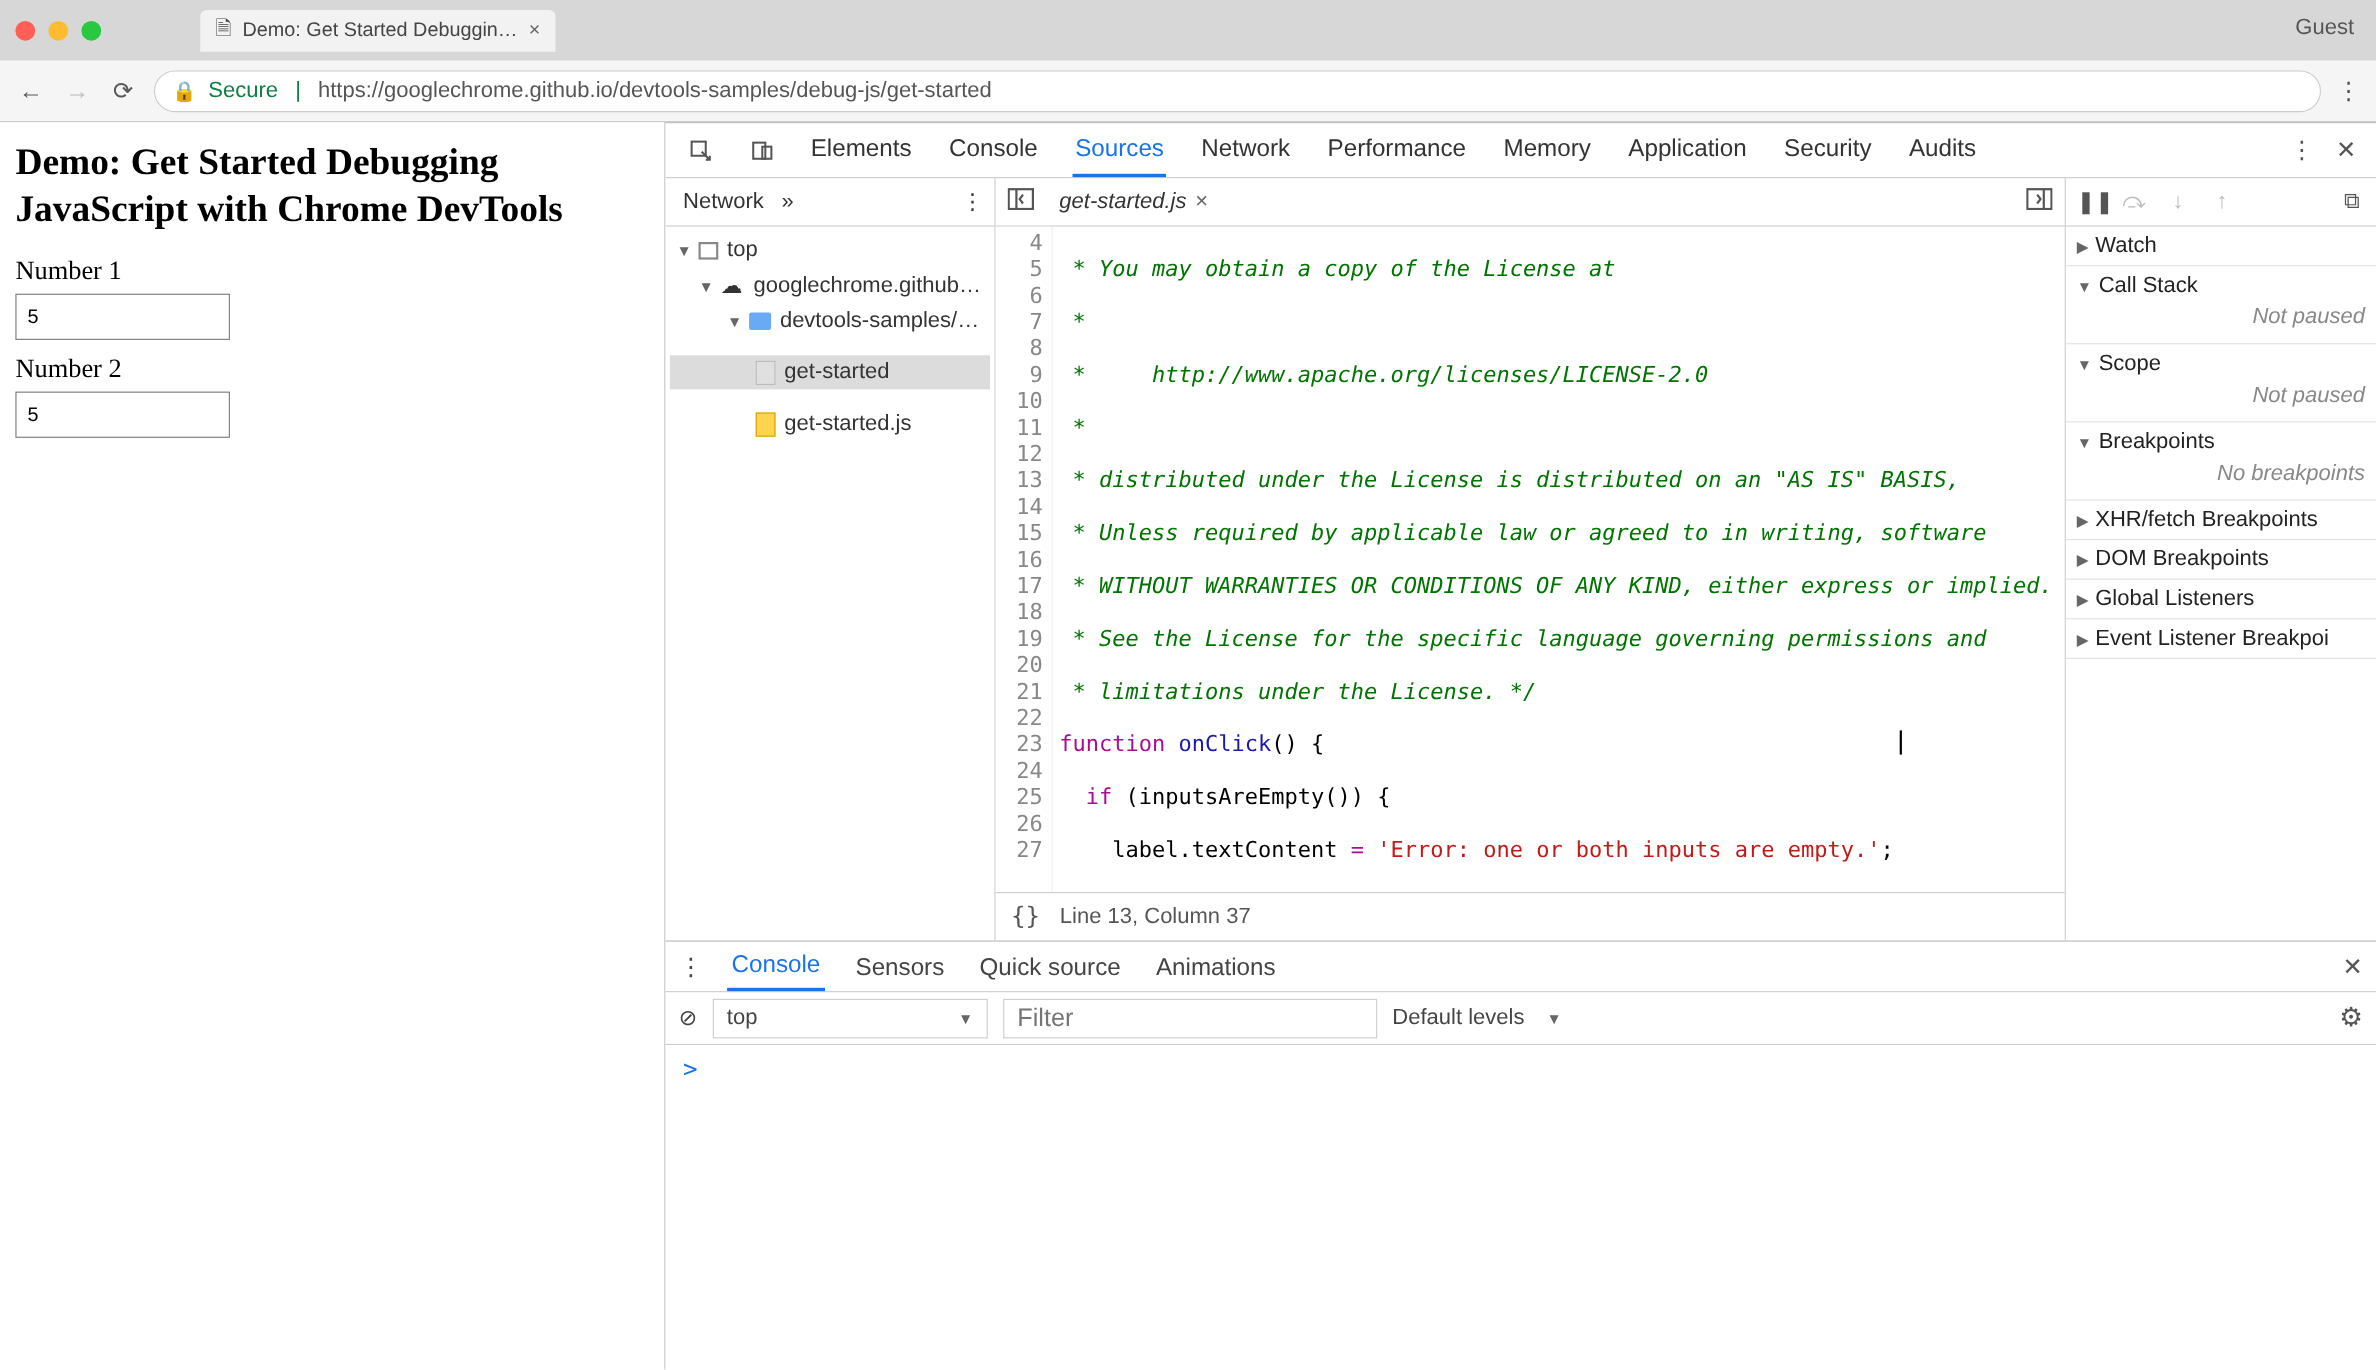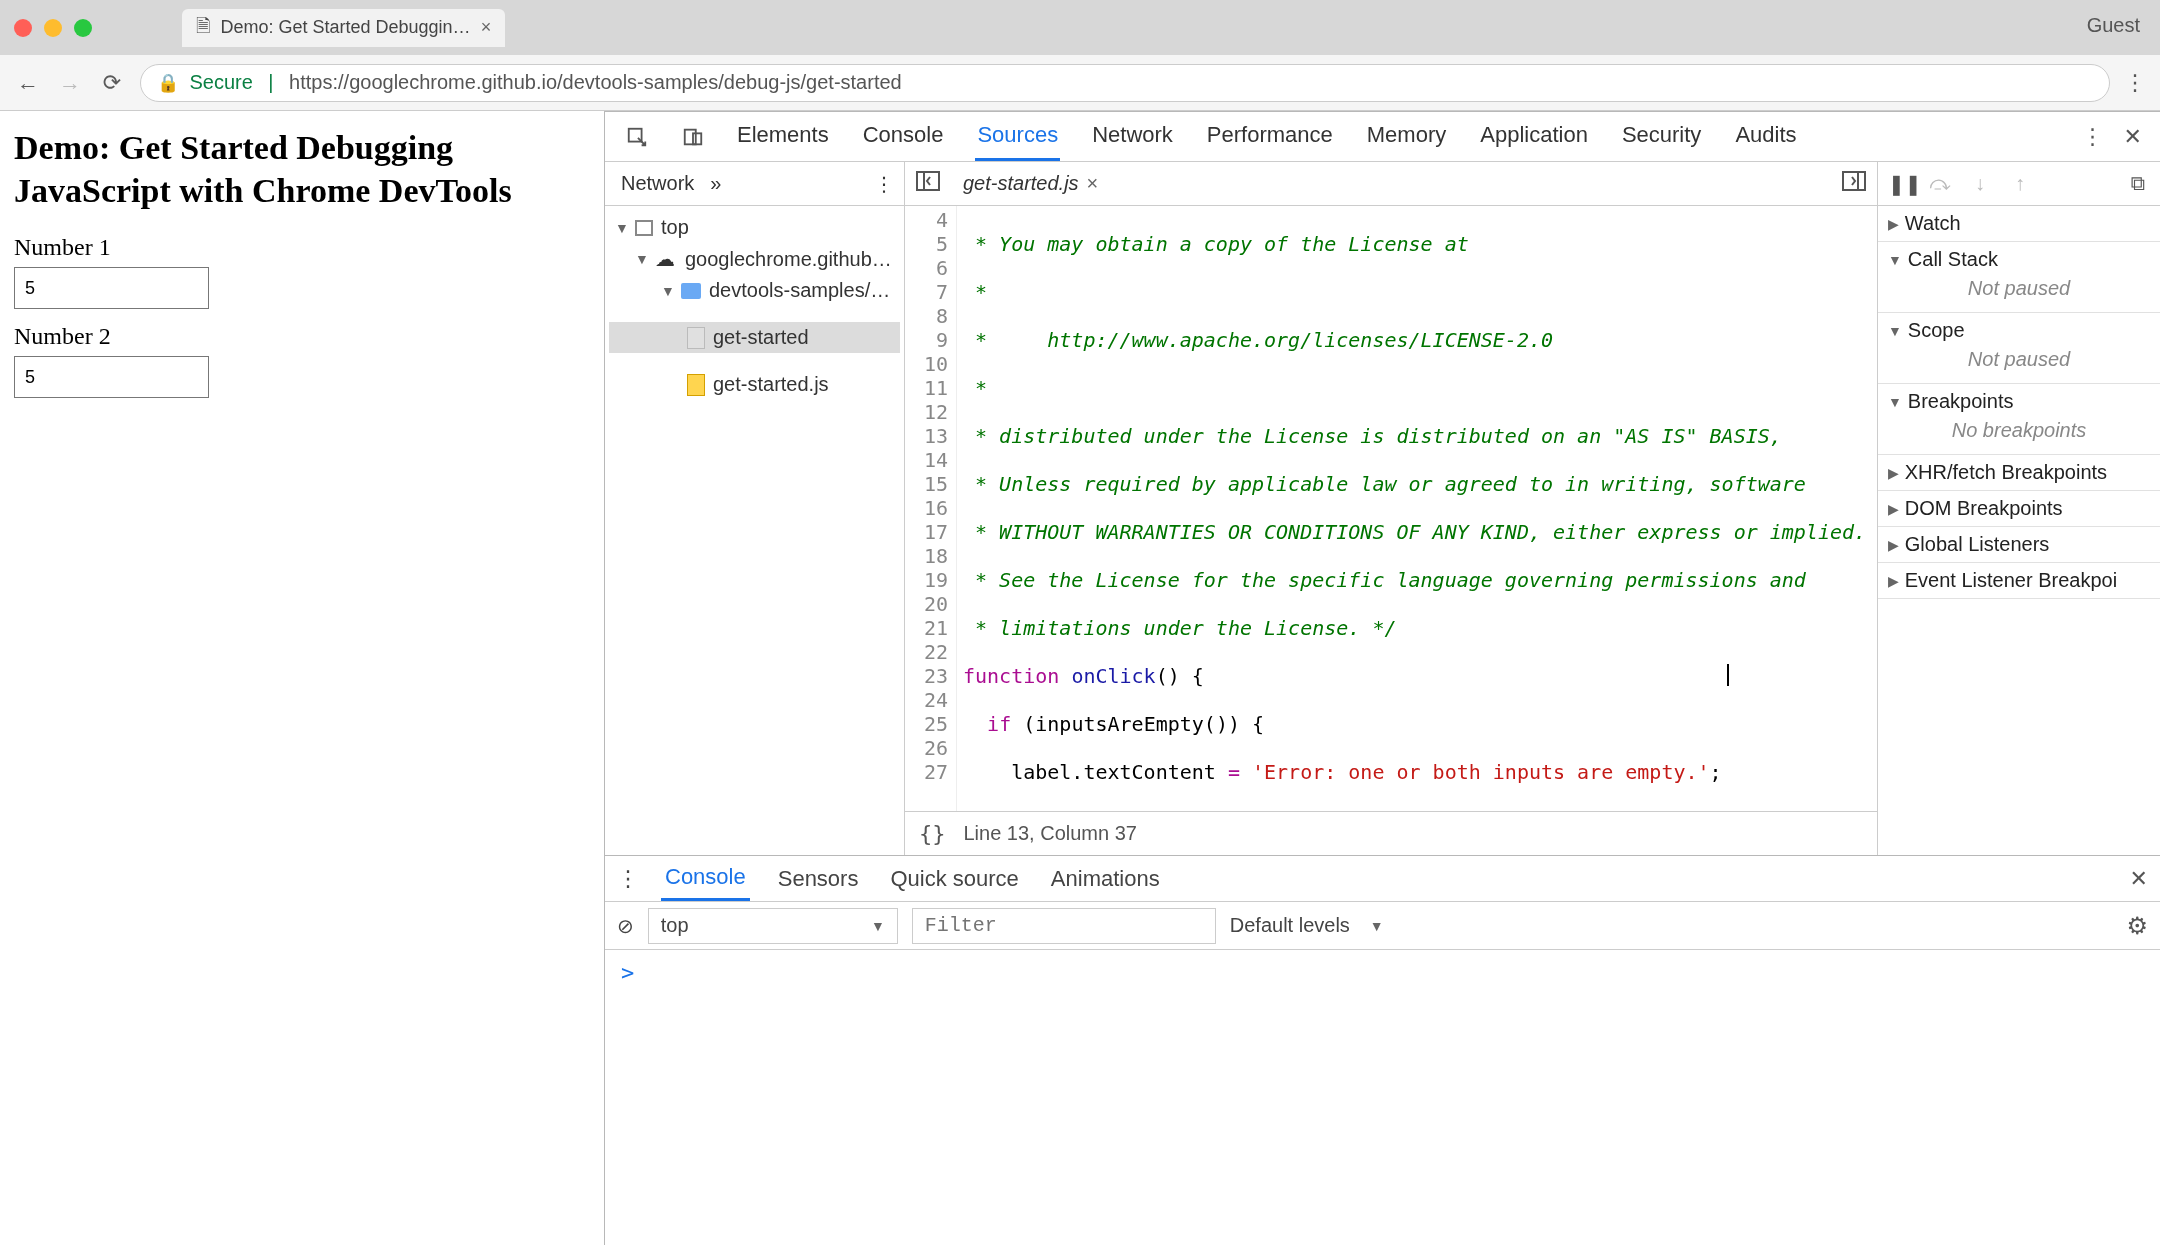--- a/index.html
+++ b/index.html
@@ -87,33 +87,33 @@
 .ed-status { height: 44px; border-top: 1px solid #ccc; display: flex; align-items: center; padding: 0 14px; gap: 18px; color: #555; font-size: 20px; }
 .curly { font-family: monospace; font-size: 22px; }
 
 
 .dbg { width: 282px; display: flex; flex-direction: column; font-size: 20px; }
 .dbg-ctrls { height: 44px; border-bottom: 1px solid #ccc; display: flex; align-items: center; gap: 16px; padding: 0 10px; color: #555; }
 .dbg-ctrls .di { width: 24px; text-align: center; }
 .dbg-ctrls .di.dis { color: #bbb; }
 .dbg-sec { border-bottom: 1px solid #e1e1e1; padding: 6px 10px; }
 .dbg-sec .hd { display: flex; align-items: center; gap: 6px; color: #222; }
-.dbg-sec .stat { color: #888; font-style: italic; text-align: center; padding: 6px 0; }
+.dbg-sec .stat { color: #888; font-style: italic; text-align: right; padding: 6px 0; }
 
 
 .drawer { border-top: 1px solid #b8b8b8; display: flex; flex-direction: column; }
 .drawer-tabs { height: 46px; display: flex; align-items: center; padding: 0 12px; gap: 24px; border-bottom: 1px solid #ccc; font-size: 22px; color: #444; }
 .drawer-tabs .dots { width: 20px; text-align: center; }
 .drawer-tabs .dtab { padding: 8px 4px; }
 .drawer-tabs .dtab.on { border-bottom: 3px solid #1a73e8; color: #1a73e8; }
 .drawer-tabs .sp { flex: 1; }
 .drawer-tabs .xx { font-size: 22px; color: #555; }
 .drawer-filter { height: 48px; display: flex; align-items: center; padding: 0 12px; gap: 14px; border-bottom: 1px solid #ccc; font-size: 20px; color: #444; }
 .ctx-select { width: 250px; height: 36px; border: 1px solid #ccc; background: #fff; display: flex; align-items: center; justify-content: space-between; padding: 0 12px; }
-.flt-input { width: 304px; height: 36px; border: 1px solid #ccc; padding: 0 12px; font-size: 20px; font-family: Liberation Mono, monospace; }
+.flt-input { width: 340px; height: 36px; border: 1px solid #ccc; padding: 0 12px; font-size: 23px; }
 .lvls { display: flex; align-items: center; gap: 20px; }
 .drawer-filter .sp { flex: 1; }
 .gear { font-size: 24px; color: #555; }
 .prompt { padding: 10px 16px; color: #1a73e8; font-family: monospace; font-size: 22px; }
 
 .tri { font-size: 14px; color: #666; }
 </style>
 </head>
 <body>
 

